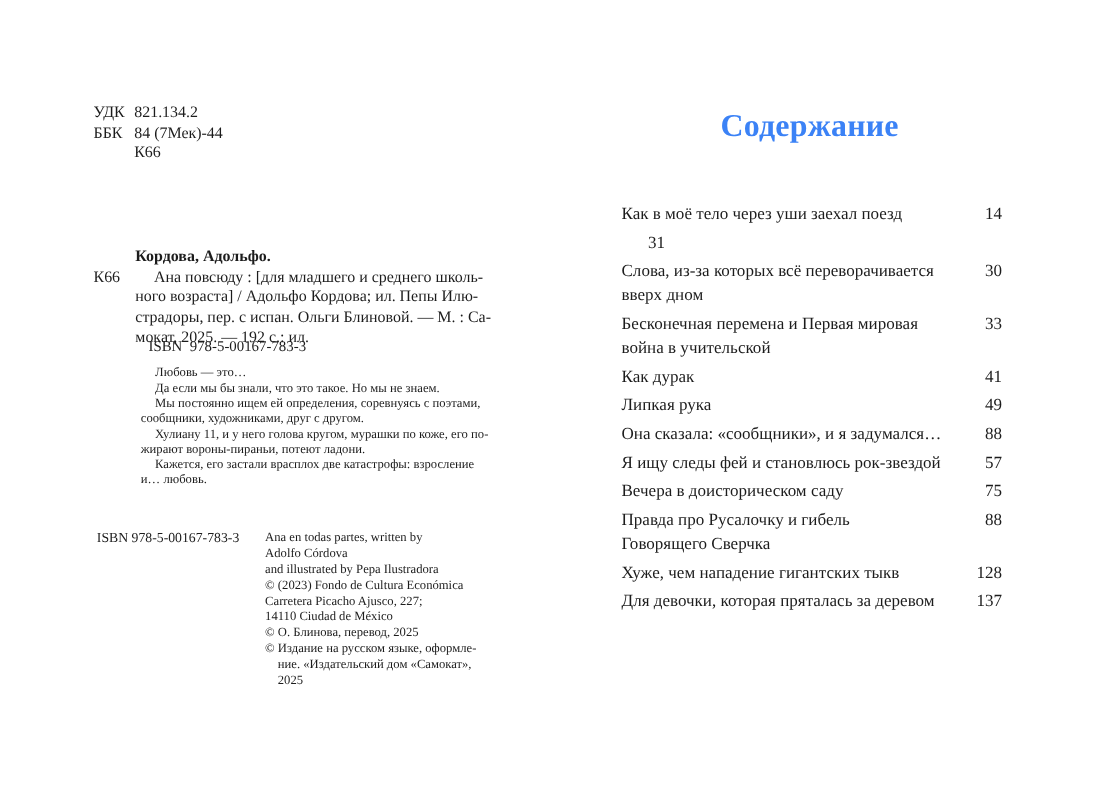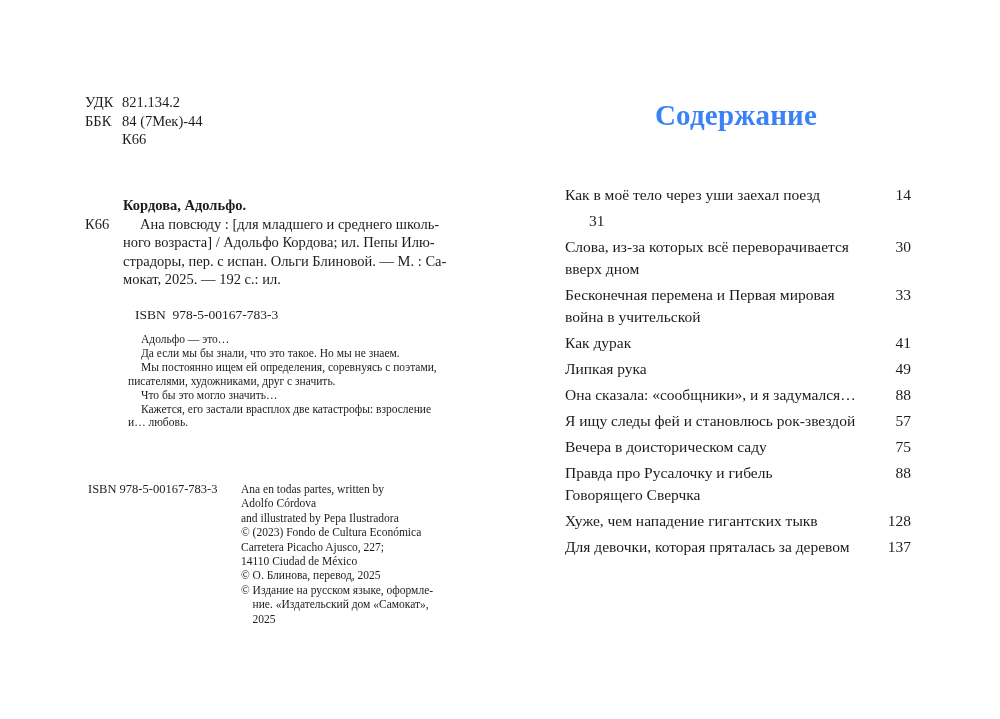--- a/index.html
+++ b/index.html
@@ -19,21 +19,21 @@
 
   
   #udc-block {
     left: 85px; top: 93px;
     font-size: 14.5px;
     line-height: 18.5px;
   }
   .udc-row { display: grid; grid-template-columns: 37px auto; }
 
   #biblio-block {
-    left: 123px; top: 196px;
+    left: 123px; top: 224px;
     width: 342px;
     font-size: 14.5px;
     line-height: 18.6px;
   }
   #biblio-heading { font-weight: 700; }
   #biblio-code {
     position: absolute;
     left: -38px; top: 19px;
   }
   #biblio-text {
@@ -127,25 +127,26 @@
   <span id="biblio-code">К66</span>
   <div id="biblio-text">Ана повсюду : [для младшего и среднего школь-
 ного возраста] / Адольфо Кордова; ил. Пепы Илю-
 страдоры, пер. с испан. Ольги Блиновой. — М. : Са-
 мокат, 2025. — 192 с.: ил.</div>
 </div>
 
 <div class="abs" id="biblio-isbn">ISBN  978-5-00167-783-3</div>
 
 <div class="abs" id="annotation-block">
-  <p class="annotation-para">Адольфо — это…</p>
+  <p class="annotation-para">Любовь — это…</p>
   <p class="annotation-para">Да если мы бы знали, что это такое. Но мы не знаем.</p>
   <p class="annotation-para">Мы постоянно ищем ей определения, соревнуясь с поэтами,
-писателями, художниками, друг с значить.</p>
-  <p class="annotation-para">Что бы это могло значить…</p>
+сообщники, художниками, друг с другом.</p>
+  <p class="annotation-para">Хулиану 11, и у него голова кругом, мурашки по коже, его по-
+жирают вороны-пираньи, потеют ладони.</p>
   <p class="annotation-para">Кажется, его застали врасплох две катастрофы: взросление
 и… любовь.</p>
 </div>
 
 <div class="abs" id="colophon-isbn">ISBN 978-5-00167-783-3</div>
 <div class="abs" id="colophon-credits">Ana en todas partes, written by
 Adolfo Córdova
 and illustrated by Pepa Ilustradora
 © (2023) Fondo de Cultura Económica
 Carretera Picacho Ajusco, 227;

